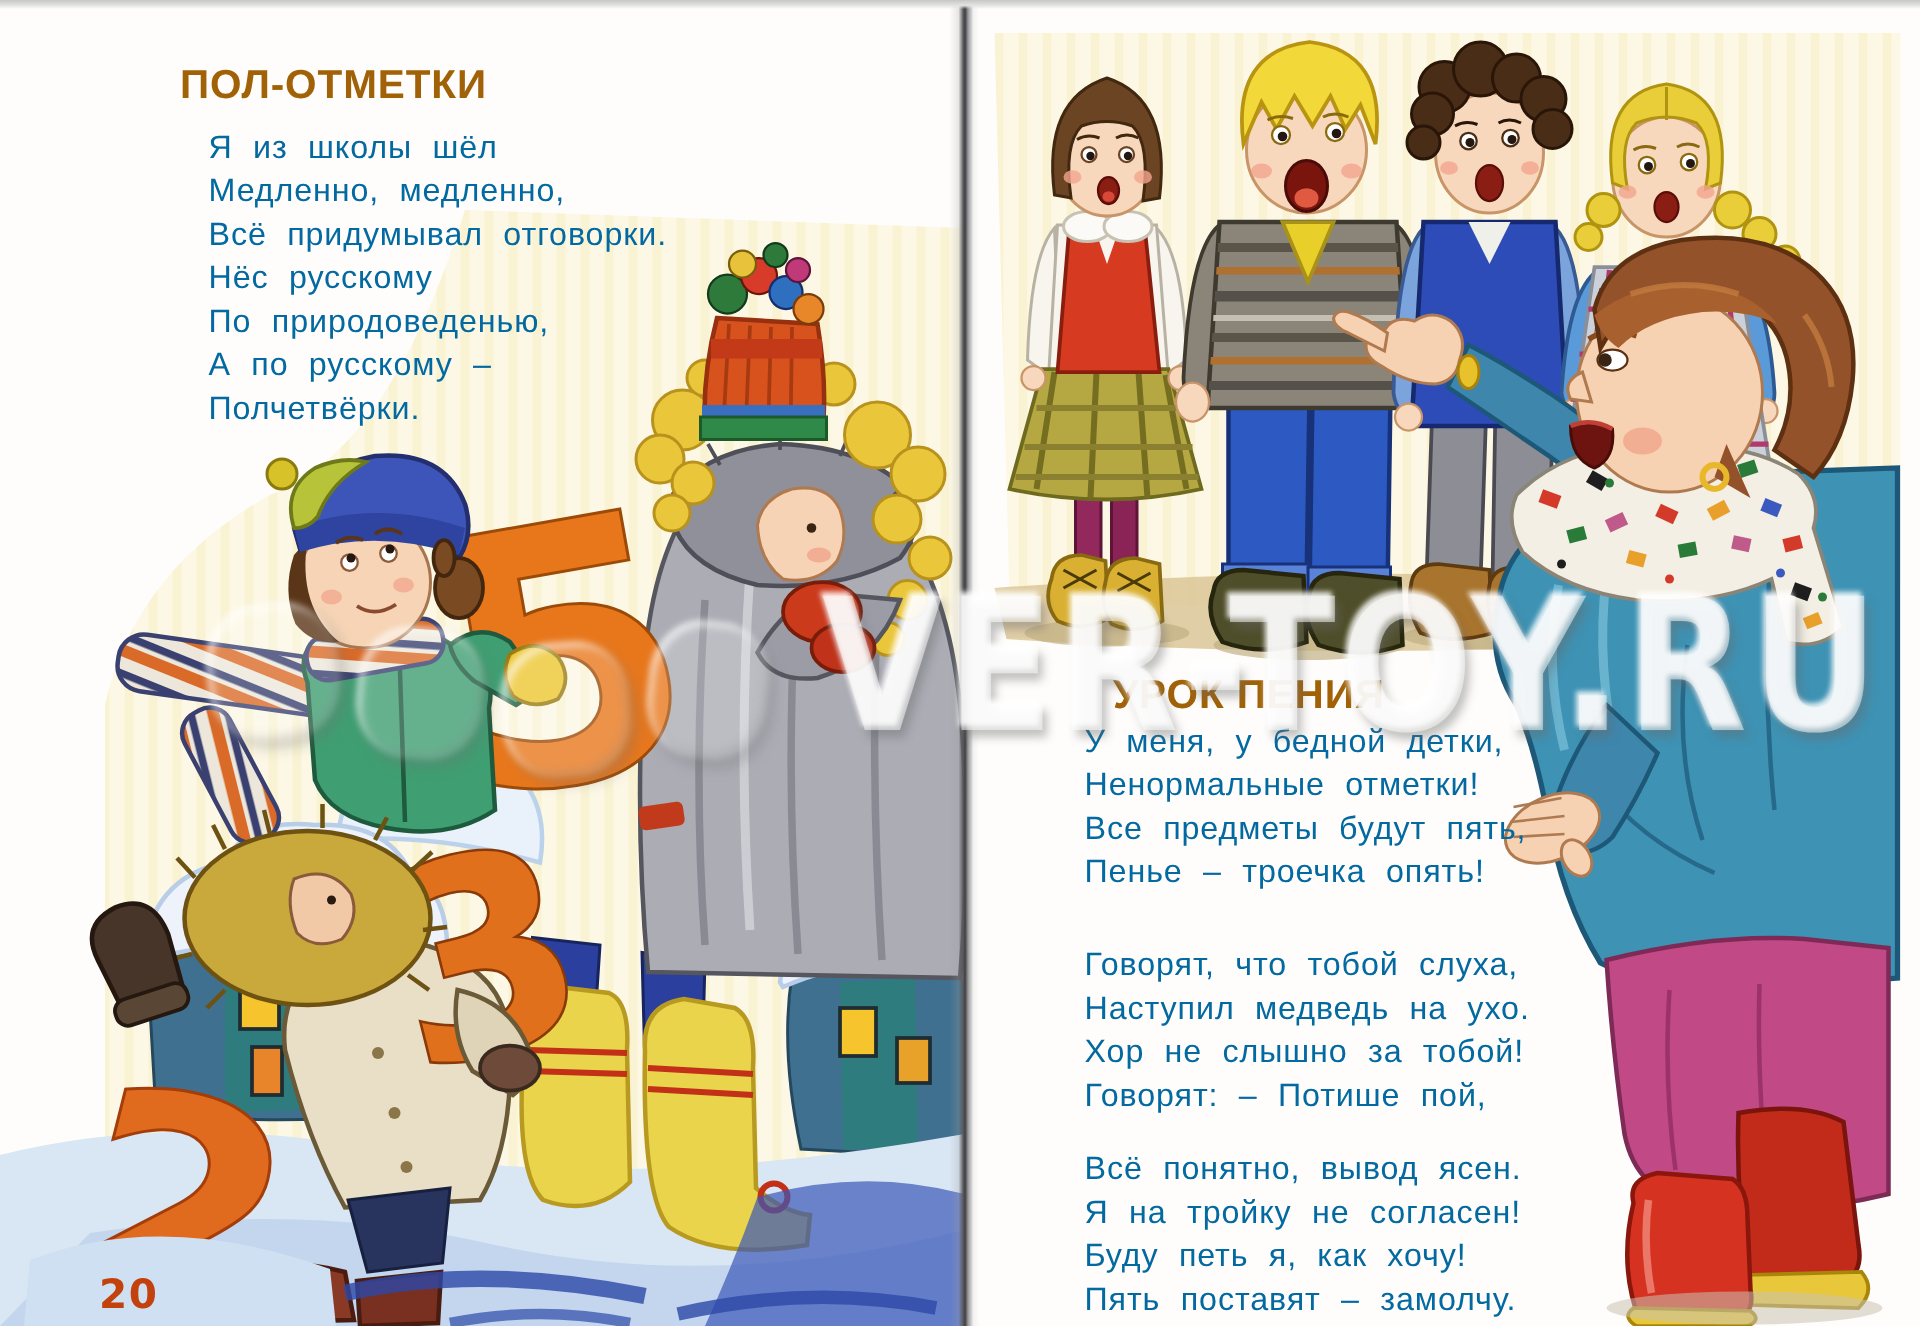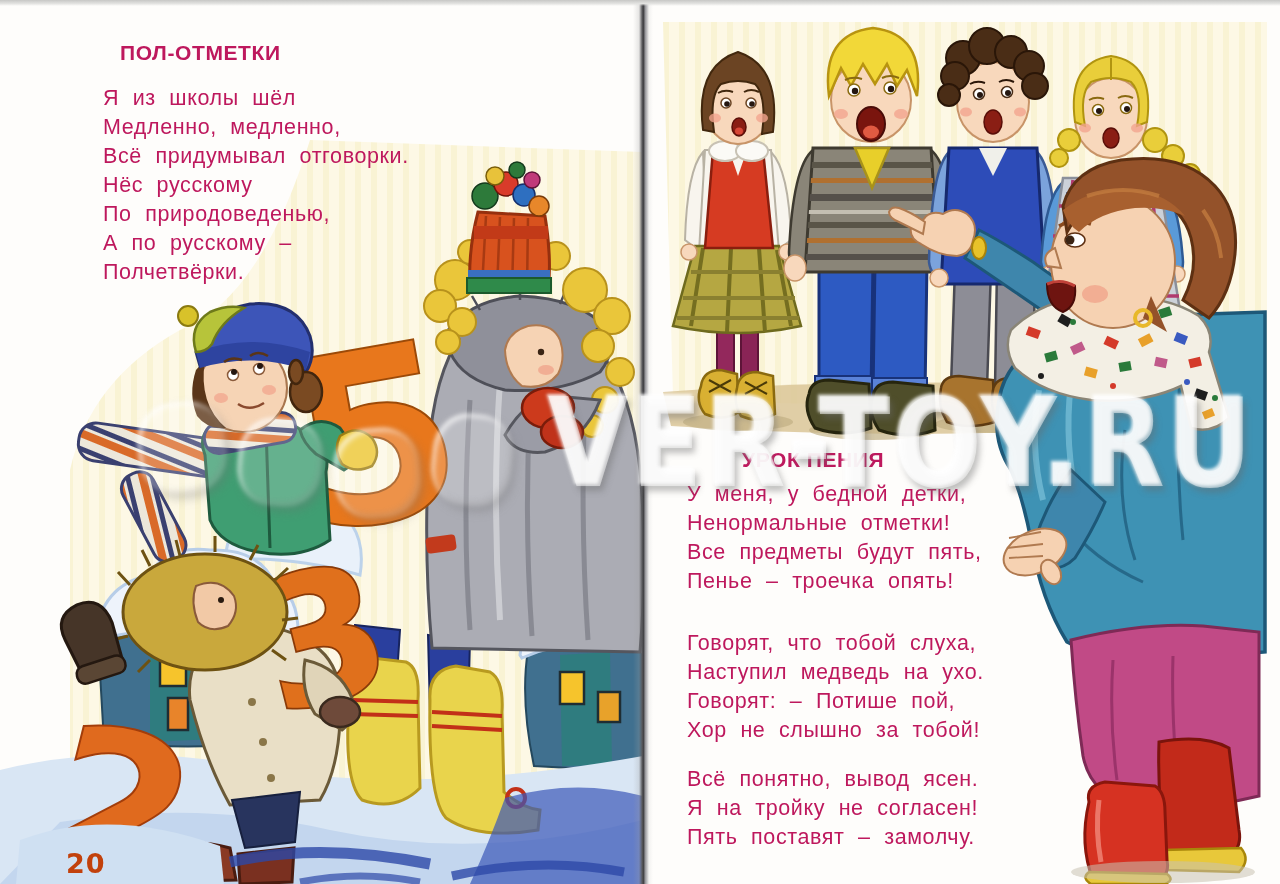--- a/index.html
+++ b/index.html
@@ -17,27 +17,27 @@
     background:linear-gradient(90deg,
       rgba(0,0,0,0) 0%, rgba(160,160,160,0.25) 30%,
       #58585b 46%, #3f3f42 52%, #9a9a9e 62%,
       rgba(200,200,200,0.2) 80%, rgba(0,0,0,0) 100%);
   }
   .page{position:absolute;top:0;height:884px;}
   .page-left{left:0;width:643px;}
   .page-right{left:643px;width:637px;}
   .illu{position:absolute;left:0;top:0;z-index:1;}
   .poem-title{
-    position:absolute;z-index:10;font-size:21px;font-weight:bold;
-    color:#be185d;letter-spacing:0.6px;white-space:nowrap;
+    position:absolute;z-index:10;font-size:27px;font-weight:bold;
+    color:#a16207;letter-spacing:0.6px;white-space:nowrap;
   }
   .poem{position:absolute;z-index:10;}
   .poem .line{
-    font-size:21.5px;line-height:29px;height:29px;color:#be185d;
-    letter-spacing:0.6px;word-spacing:7px;white-space:nowrap;
+    font-size:21.5px;line-height:29px;height:29px;color:#0369a1;
+    letter-spacing:0.6px;word-spacing:7px;white-space:nowrap;margin-left:36px;
   }
   .page-number{
     position:absolute;z-index:12;font-family:"DejaVu Sans",sans-serif;
     font-size:27px;font-weight:800;color:#c2410c;letter-spacing:1px;
   }
   .watermark{
     position:absolute;left:548px;top:372px;z-index:30;pointer-events:none;
     font-family:"DejaVu Sans",sans-serif;font-size:104px;font-weight:bold;
     letter-spacing:3px;white-space:nowrap;
     transform:scaleY(1.18);transform-origin:top left;
@@ -445,27 +445,28 @@
     <div class="poem" style="left:44px;top:480px;">
       <div class="line">У меня, у бедной детки,</div>
       <div class="line">Ненормальные отметки!</div>
       <div class="line">Все предметы будут пять,</div>
       <div class="line">Пенье – троечка опять!</div>
     </div>
 
     <div class="poem" style="left:44px;top:629px;">
       <div class="line">Говорят, что тобой слуха,</div>
       <div class="line">Наступил медведь на ухо.</div>
+      <div class="line">Хор не слышно за тобой!</div>
       <div class="line">Говорят: – Потише пой,</div>
-      <div class="line">Хор не слышно за тобой!</div>
     </div>
 
     <div class="poem" style="left:44px;top:765px;">
       <div class="line">Всё понятно, вывод ясен.</div>
       <div class="line">Я на тройку не согласен!</div>
+      <div class="line">Буду петь я, как хочу!</div>
       <div class="line">Пять поставят – замолчу.</div>
     </div>
 
     <div class="page-number" style="left:549px;top:884px;">21</div>
   </div>
 
   <div class="wm-blob" style="left:138px;top:402px;width:88px;height:92px;transform:rotate(-6deg);"></div>
   <div class="wm-blob" style="left:238px;top:418px;width:84px;height:88px;transform:rotate(5deg);"></div>
   <div class="wm-blob" style="left:334px;top:428px;width:86px;height:90px;transform:rotate(-4deg);"></div>
   <div class="wm-blob" style="left:432px;top:414px;width:80px;height:92px;transform:rotate(6deg);"></div>

